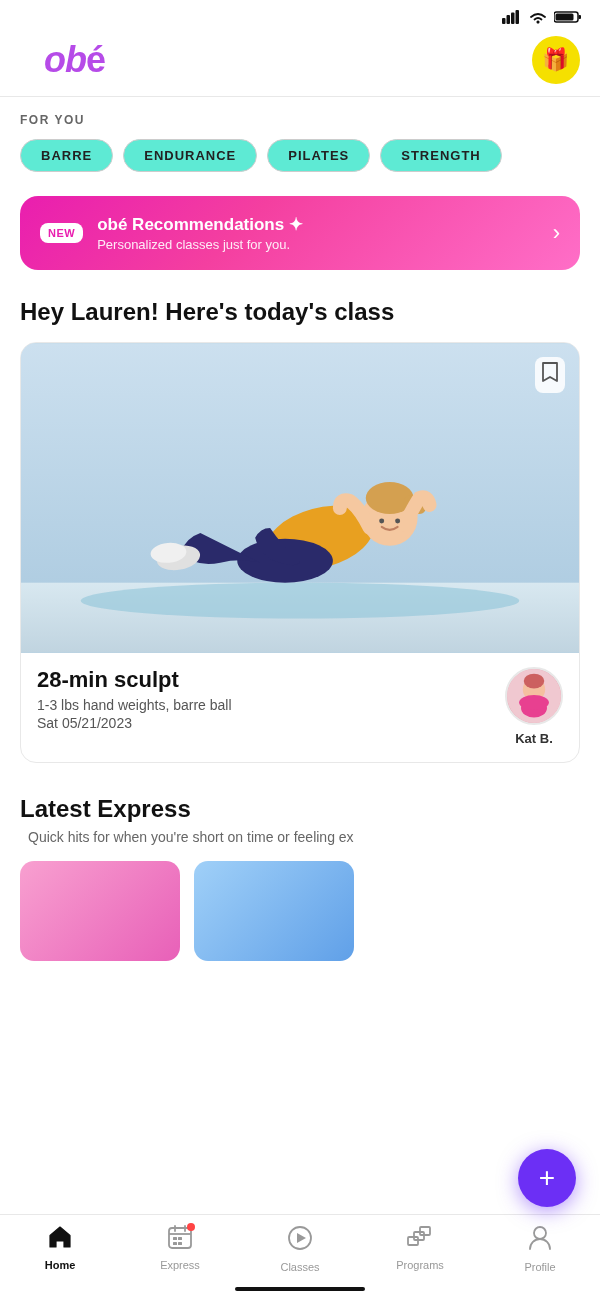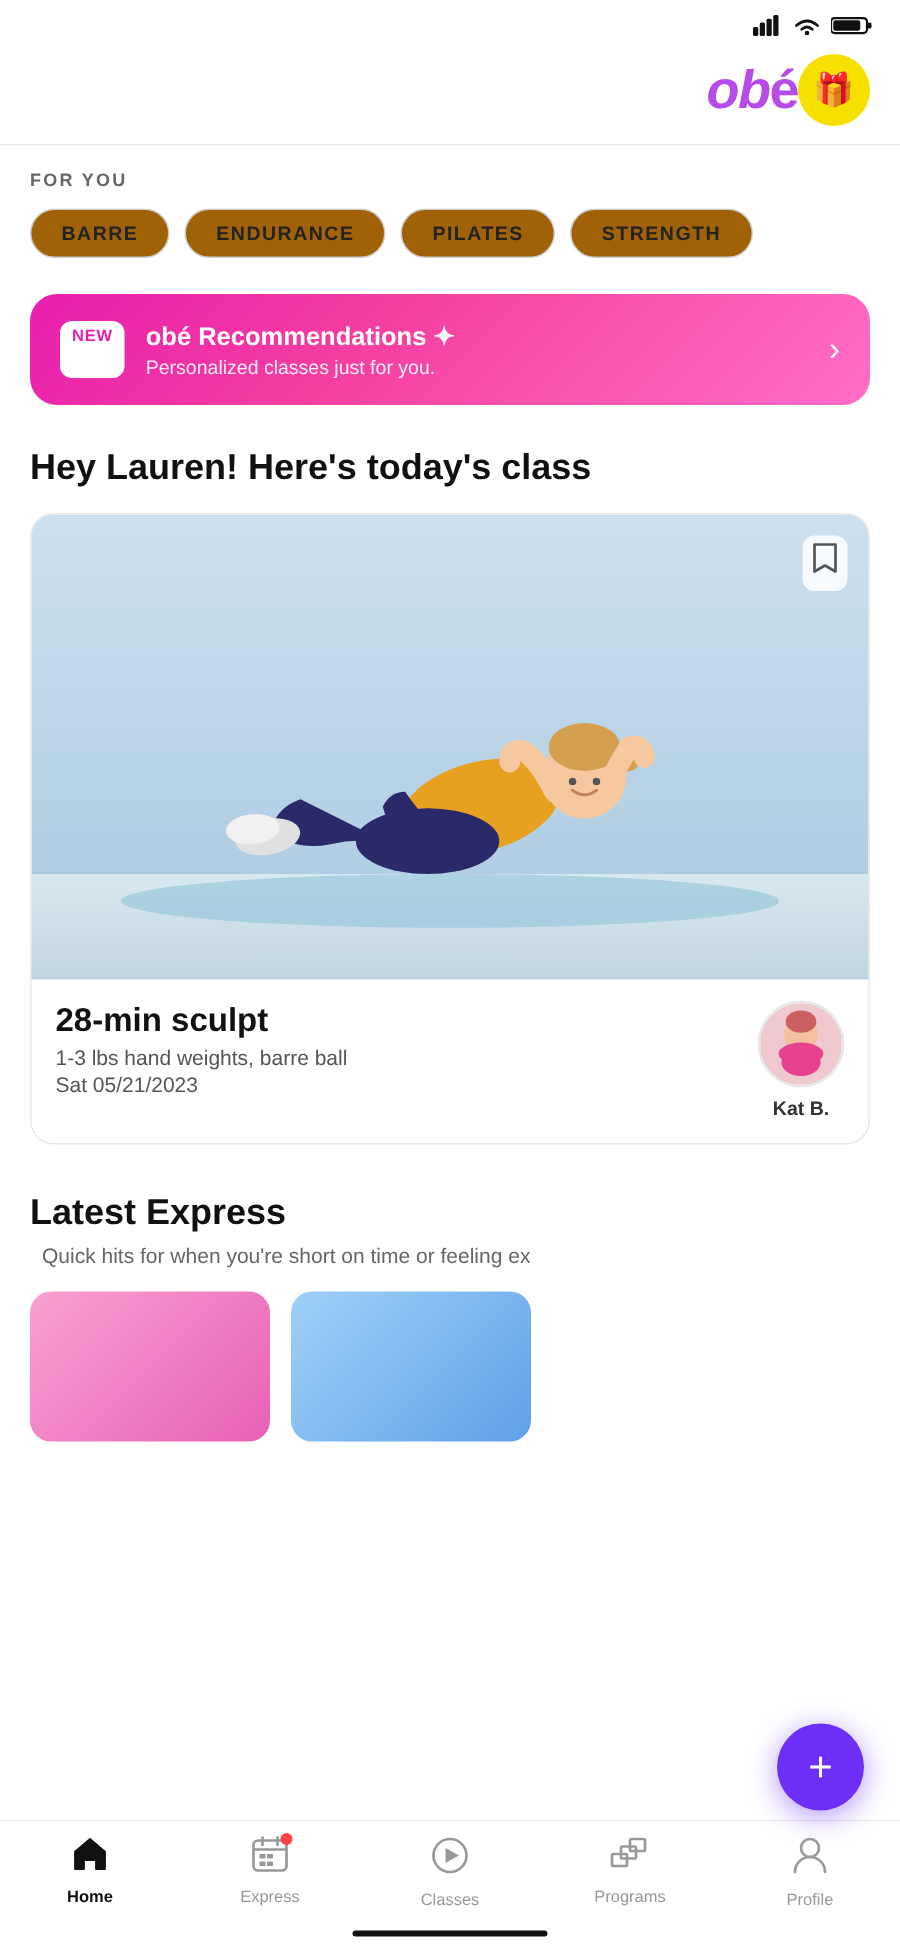--- a/index.html
+++ b/index.html
@@ -22,21 +22,21 @@
     }
     .status-bar-icons {
       display: flex;
       align-items: center;
       gap: 6px;
     }
 
     
     .header {
       display: flex;
-      justify-content: flex-end;
+      justify-content: space-between;
       align-items: center;
       padding: 8px 20px 12px;
       margin-left: 24px;
     }
     .logo {
       font-size: 36px;
       font-weight: 700;
       color: #b64be8;
       letter-spacing: -1px;
     }
@@ -79,38 +79,39 @@
     }
     .filter-pills::-webkit-scrollbar { display: none; }
     .pill {
       border: 1.5px solid #ccc;
       border-radius: 30px;
       padding: 8px 20px;
       font-size: 13px;
       font-weight: 600;
       letter-spacing: 1px;
       color: #222;
-      background: #a16207;
+      background: #5eead4;
       cursor: pointer;
       white-space: nowrap;
     }
 
     
     .rec-banner {
       margin: 4px 20px 24px;
       background: linear-gradient(135deg, #e91eaf 0%, #f43fa0 40%, #ff6ec7 100%);
       border-radius: 18px;
       padding: 18px 20px;
       display: flex;
       align-items: center;
       justify-content: space-between;
       cursor: pointer;
     }
     .rec-banner-left {
       display: flex;
+      align-items: center;
       gap: 14px;
     }
     .new-badge {
       background: #fff;
       color: #e91eaf;
       font-size: 11px;
       font-weight: 800;
       border-radius: 8px;
       padding: 4px 8px;
       letter-spacing: 0.5px;

